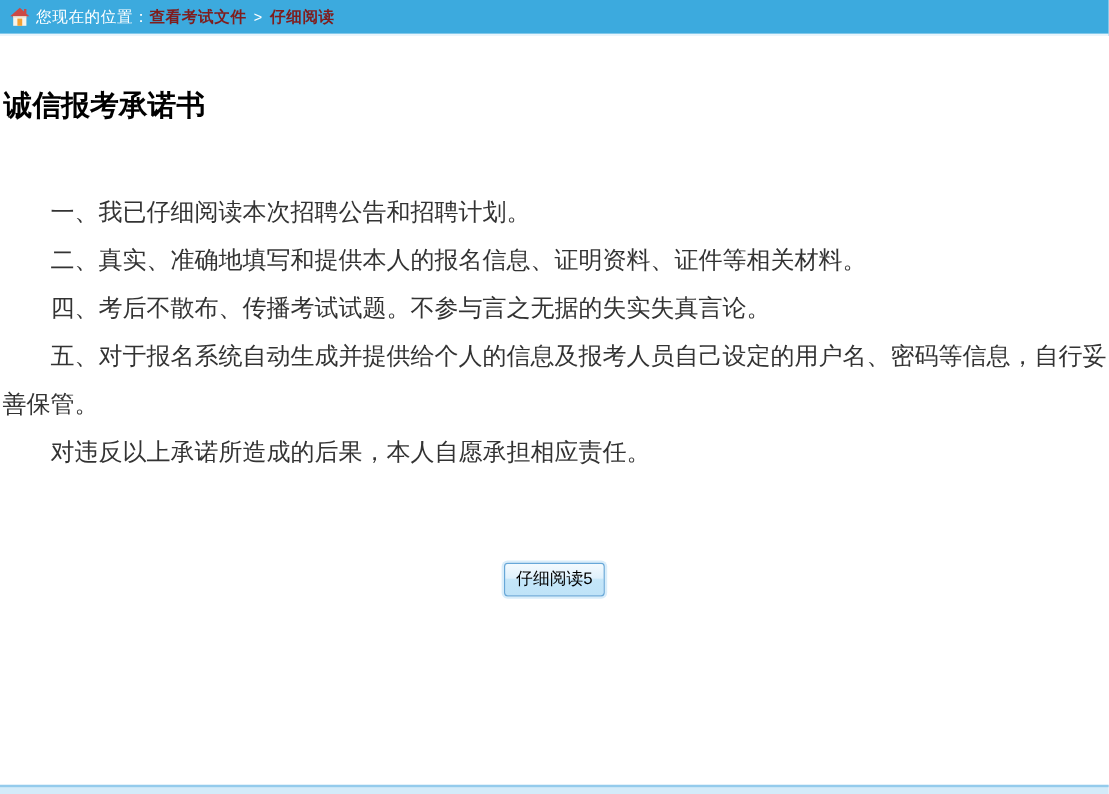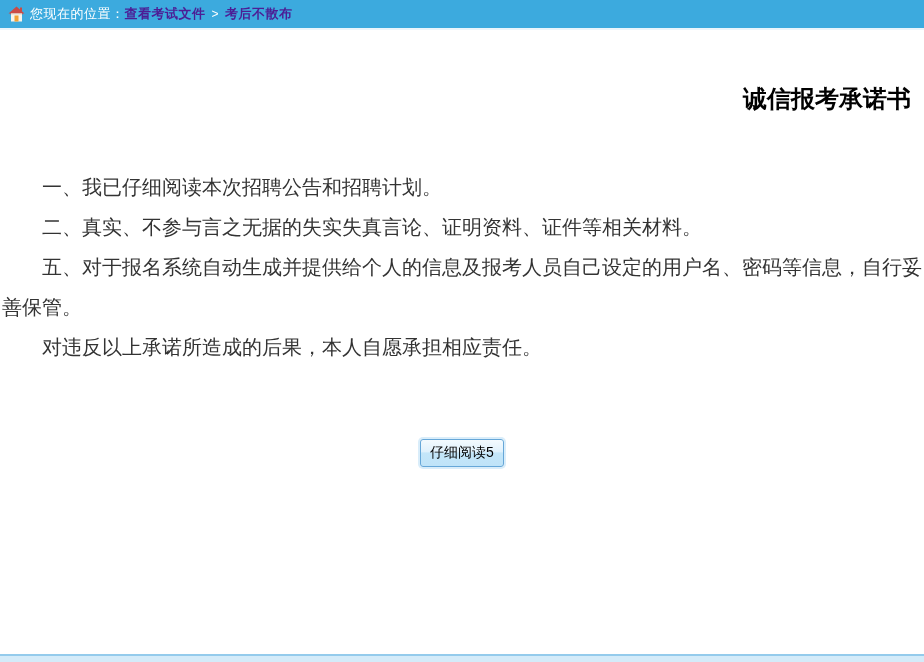--- a/index.html
+++ b/index.html
@@ -32,43 +32,43 @@
     display: inline-block;
     flex: 0 0 auto;
   }
   .topbar .crumb-text {
     color: #ffffff;
     font-size: 13px;
     letter-spacing: 0.5px;
     white-space: nowrap;
   }
   .topbar a.crumb-link {
-    color: #4c1d95;
+    color: #7f1d1d;
     font-weight: bold;
     text-decoration: none;
     cursor: pointer;
   }
   .topbar .crumb-sep {
     color: #ffffff;
     font-size: 12px;
     margin: 0 6px;
   }
   .topbar .crumb-label {
     font-weight: normal;
   }
 
   
   .doc {
     padding: 0 2px;
   }
   .doc-title {
-    margin: 11px;
+    margin: 1px;
     padding-top: 44px;
     padding-bottom: 0;
-    text-align: right;
+    text-align: left;
     font-size: 24px;
     font-weight: bold;
     color: #000000;
     line-height: 28px;
   }
   .doc-paragraphs {
     margin-top: 54px;
     font-size: 20px;
     line-height: 40px;
     color: #333333;
@@ -114,30 +114,31 @@
   <span class="home-ico">
     <svg width="17" height="16" viewBox="0 0 17 16" xmlns="http://www.w3.org/2000/svg">
       <polygon points="8.5,0.5 0.5,7.5 2.5,7.5 2.5,8.5 14.5,8.5 14.5,7.5 16.5,7.5" fill="#cb4a45"></polygon>
       <rect x="12" y="1.5" width="2" height="3.5" fill="#cb4a45"></rect>
       <rect x="3" y="7.5" width="11" height="8" fill="#f7f3ea"></rect>
       <rect x="6.5" y="9.5" width="4" height="6" fill="#f2a135"></rect>
       <rect x="3" y="7.5" width="11" height="1" fill="#e0d8c8"></rect>
     </svg>
   </span>
   <span class="crumb-text">
-    <span class="crumb-label">您现在的位置：</span><a class="crumb-link">查看考试文件</a><span class="crumb-sep">&gt;</span><a class="crumb-link">考后不散布</a>
+    <span class="crumb-label">您现在的位置：</span><a class="crumb-link">查看考试文件</a><span class="crumb-sep">&gt;</span><a class="crumb-link">仔细阅读</a>
   </span>
 </div>
 
 <div class="doc">
   <h1 class="doc-title">诚信报考承诺书</h1>
 
   <div class="doc-paragraphs">
     <p>一、我已仔细阅读本次招聘公告和招聘计划。</p>
-    <p>二、真实、不参与言之无据的失实失真言论、证明资料、证件等相关材料。</p>
+    <p>二、真实、准确地填写和提供本人的报名信息、证明资料、证件等相关材料。</p>
+    <p>四、考后不散布、传播考试试题。不参与言之无据的失实失真言论。</p>
     <p>五、对于报名系统自动生成并提供给个人的信息及报考人员自己设定的用户名、密码等信息，自行妥善保管。</p>
     <p>对违反以上承诺所造成的后果，本人自愿承担相应责任。</p>
   </div>
 
   <div class="btn-row">
     <button class="read-btn">仔细阅读5</button>
   </div>
 </div>
 
 <div class="footer-strip"></div>

